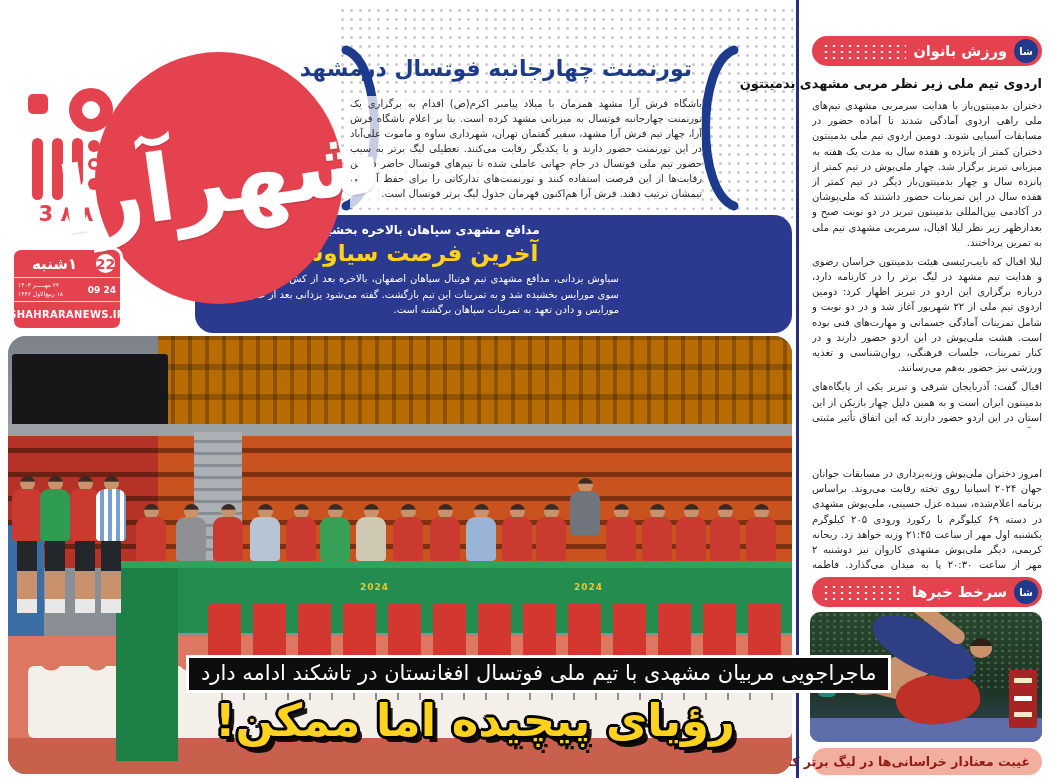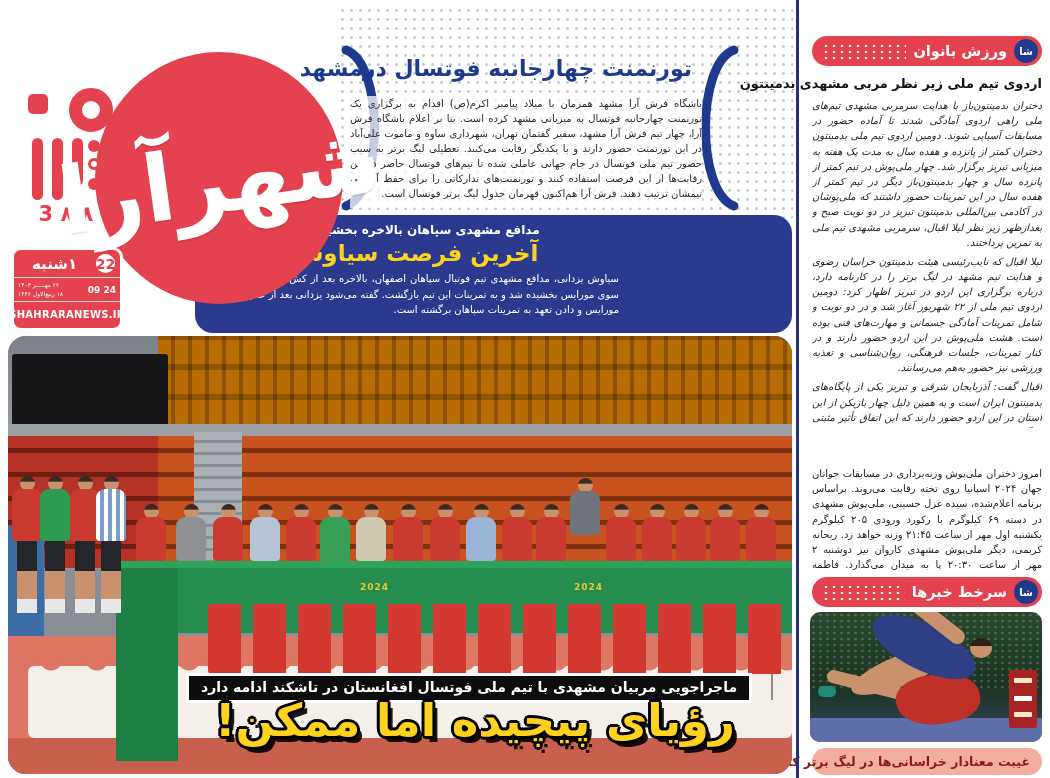--- a/index.html
+++ b/index.html
@@ -119,40 +119,40 @@
   .fig{position:absolute;width:30px;z-index:3;}
   .fig .head{width:15px;height:15px;border-radius:50%;margin:0 auto;
     background:linear-gradient(#3a2a22 36%,#c9926d 38%);}
   .fig .tor{height:44px;border-radius:9px 9px 4px 4px;margin-top:-2px;}
   .fig.tall{z-index:4;}
   .fig.tall .tor{height:52px;}
   .fig.tall .legs{width:20px;height:72px;margin:0 auto;
     background:linear-gradient(#23262b 0 42%,#c9926d 42% 80%,#e8e8e8 80%);}
 
   .caption-bar{left:186px;top:655px;z-index:8;background:#0d0d0d;color:#fff;
-    border:3px solid #fff;padding:3px 12px 5px;font-size:14px;font-weight:bold;white-space:nowrap;margin-top:18px;}
+    border:3px solid #fff;padding:3px 12px 5px;font-size:21px;font-weight:normal;white-space:nowrap;}
   .big-yellow{left:285px;top:694px;width:450px;z-index:9;text-align:right;
     color:var(--yellow);font-size:45px;font-weight:bold;white-space:nowrap;
     text-shadow:-2px -2px 0 #000,2px -2px 0 #000,-2px 2px 0 #000,2px 2px 0 #000,
       -3px 0 0 #000,3px 0 0 #000,0 -3px 0 #000,0 3px 0 #000,5px 6px 0 rgba(0,0,0,.9);}
 
   
   .divider{left:796px;top:0;width:3px;height:778px;background:#24317a;z-index:1;}
   .band{left:812px;width:230px;height:30px;background:var(--brand-red);border-radius:15px;
     display:flex;align-items:center;direction:rtl;padding:0 4px 0 10px;gap:7px;z-index:2;}
   .band .mark{width:24px;height:24px;border-radius:50%;background:#223a8c;color:#fff;
     font-size:10px;font-weight:bold;display:flex;align-items:center;justify-content:center;flex:none;}
   .band .bt{color:#fff;font-size:14.5px;font-weight:bold;white-space:nowrap;}
   .band .bdots{flex:1;height:17px;
     background-image:radial-gradient(#fff 1.2px,transparent 1.7px);background-size:8px 6px;}
   .sb-h1{left:812px;width:230px;direction:rtl;text-align:right;font-size:13px;font-weight:bold;
     color:#111;white-space:nowrap;}
   .sb-body{left:812px;width:230px;direction:rtl;font-size:10px;line-height:1.52;color:#222;
     text-align:justify;overflow:hidden;}
-  .sb-body p{margin:0 0 4px;font-style:italic;}
+  .sb-body p{margin:0 0 4px;}
   .pinkband{left:812px;width:230px;height:27px;background:var(--pink);border-radius:14px;
     color:var(--pink-text);font-size:12.5px;font-weight:bold;direction:rtl;
     display:flex;align-items:center;padding:0 12px;white-space:nowrap;}
   .wphoto{left:810px;top:612px;width:232px;height:130px;border-radius:10px;overflow:hidden;
     background:linear-gradient(180deg,#29482f 0%,#1c3423 58%,#33445f 100%);}
   .w-crowd{position:absolute;inset:0 0 40% 0;
     background-image:radial-gradient(rgba(230,225,200,.22) 1px,transparent 2px);background-size:7px 6px;}
   .w-mat{position:absolute;left:0;bottom:0;width:100%;height:24px;background:#5d6ea8;}
   .w-board{position:absolute;right:5px;bottom:14px;width:28px;height:58px;background:#a82424;border-radius:2px;}
   .w-board i{position:absolute;left:5px;right:5px;height:5px;background:#f5e9c8;border-radius:1px;}

